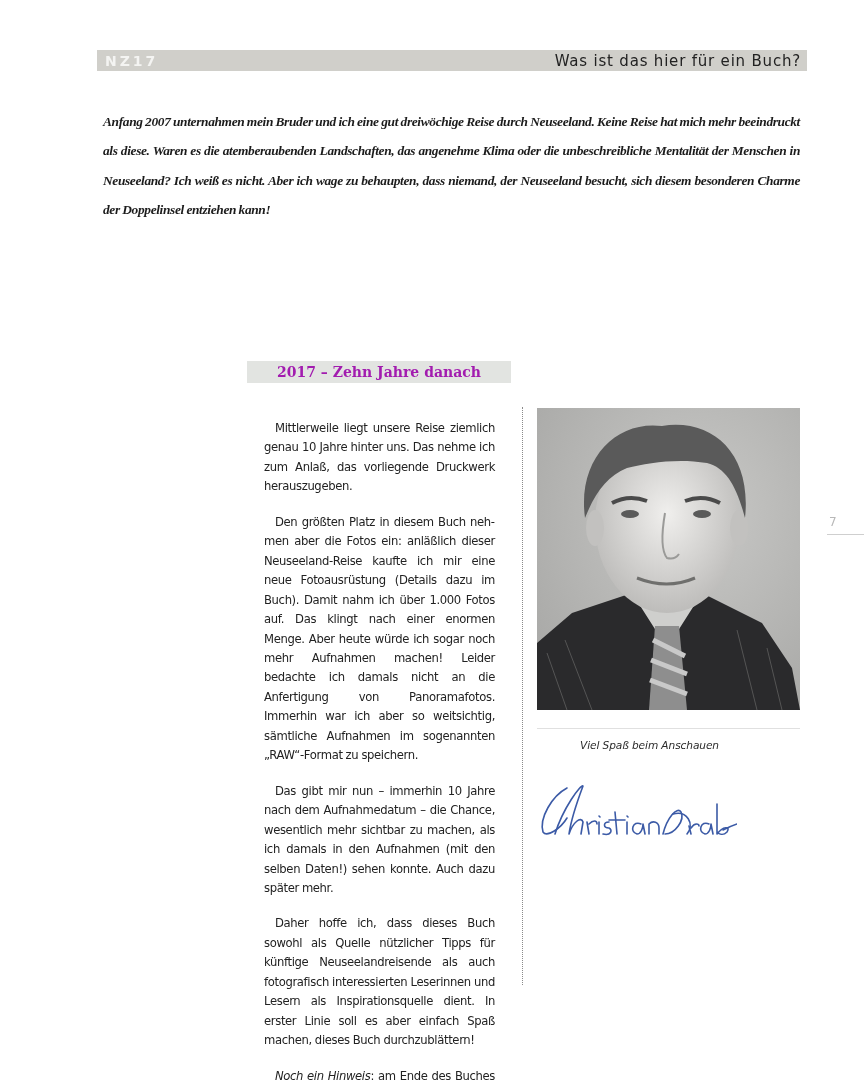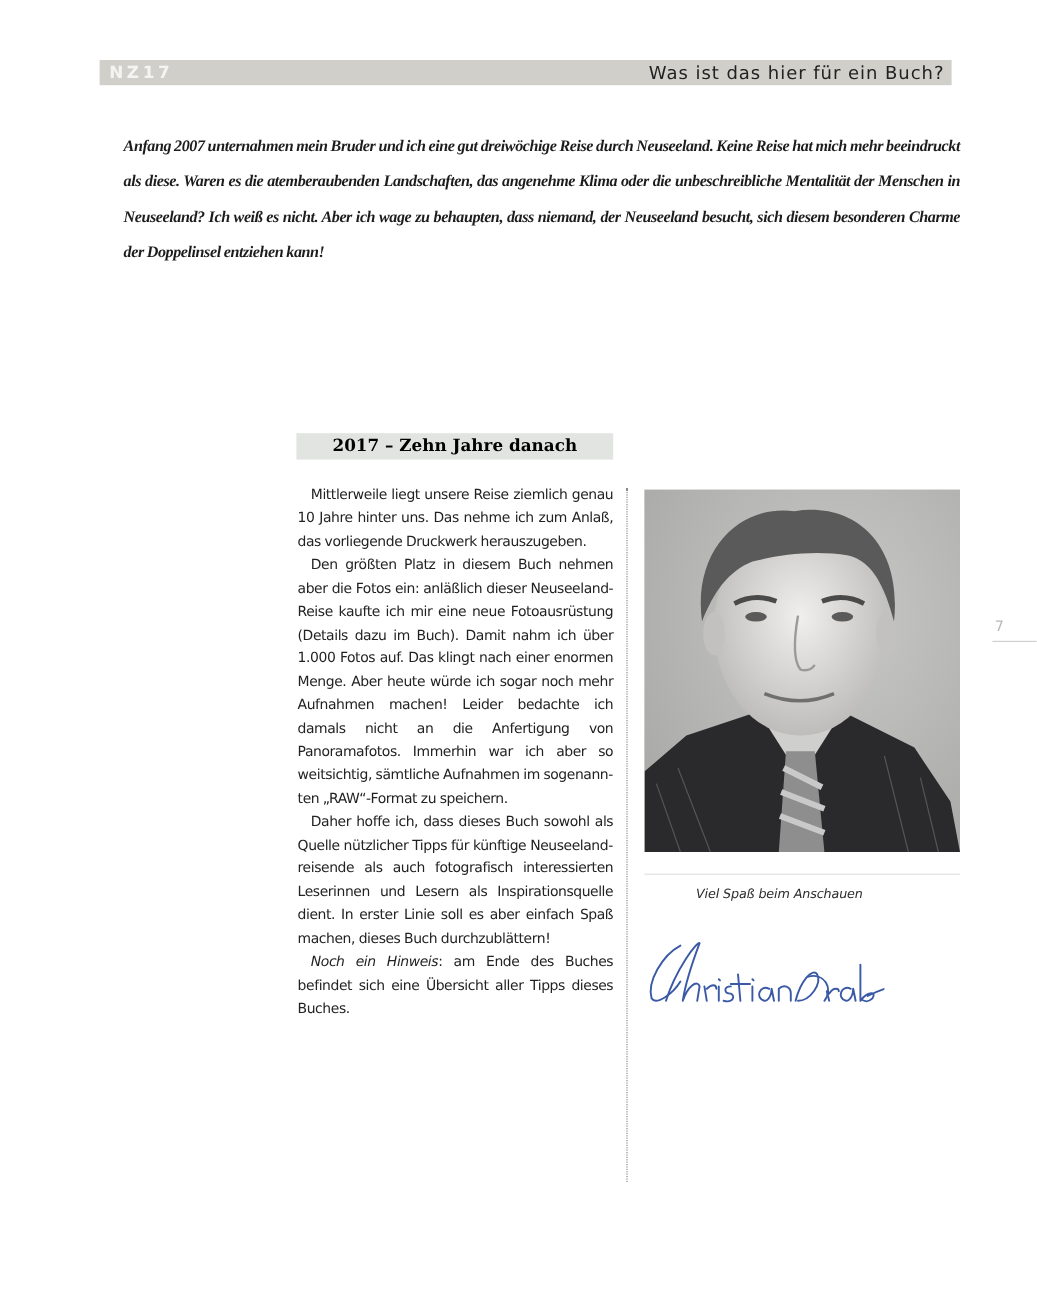--- a/index.html
+++ b/index.html
@@ -1,50 +1,50 @@
 <!DOCTYPE html>
 <html><head>
 <meta charset="utf-8">
 <style>
   html, body { margin: 0; padding: 0; }
   body {
     width: 864px; height: 1080px; background: #ffffff; position: relative; overflow: hidden;
     font-family: "Liberation Sans", sans-serif; color: #1a1a1a;
   }
   .header-bar {
-    position: absolute; left: 83px; top: 50px; width: 710px; height: 21px;
+    position: absolute; left: 97px; top: 50px; width: 710px; height: 21px;
     background: #d0cfca; display: flex; align-items: center; justify-content: space-between;
     box-sizing: border-box; padding: 0 6px 0 8px; gap: 20px;
   }
   .header-code {
     font-family: "DejaVu Sans", sans-serif; font-weight: bold; font-size: 14px;
     color: #f4f4f2; letter-spacing: 3px;
   }
   .header-title {
     font-family: "DejaVu Sans", sans-serif; font-size: 15px; color: #222; letter-spacing: 0.8px;
   }
   .intro {
     position: absolute; left: 103px; top: 107px; width: 697px;
     font-family: "DejaVu Sans", sans-serif; font-style: italic; font-weight: bold;
     font-size: 13.4px; line-height: 29.3px; color: #1c1c1c; text-align: justify;
     letter-spacing: -0.35px; word-spacing: -0.5px;
   }
   .intro p { margin: 0 0 9px 0; font-family: Liberation Serif, serif; }
   .section-heading {
     position: absolute; left: 247px; top: 361px; width: 264px; height: 22px;
     background: #e2e4e1; display: flex; align-items: center; justify-content: center;
-    font-family: "DejaVu Serif", serif; font-weight: bold; font-size: 14px; color: #000000;
+    font-family: "DejaVu Serif", serif; font-weight: bold; font-size: 14px; color: #a21caf;
   }
   .body-col {
     position: absolute; left: 248px; top: 403px; width: 263px;
     font-family: "DejaVu Sans", sans-serif; font-size: 11.6px; line-height: 19.45px;
     color: #222; text-align: justify; letter-spacing: -0.35px; word-spacing: -0.3px;
     hyphens: manual;
   }
-  .body-col p { margin: 0; text-indent: 11px; }
+  .body-col p { margin: 16px; text-indent: 11px; }
   .body-col em { font-style: italic; }
   .dotted-rule {
     position: absolute; left: 522px; top: 407px; height: 578px; width: 0;
     border-left: 1.5px dotted #8a8a8a;
   }
   .photo {
     position: absolute; left: 537px; top: 408px; width: 263px; height: 302px;
     overflow: hidden; background: #b7b7b5;
   }
   .photo svg { display: block; }
@@ -78,20 +78,21 @@
   <p>Anfang 2007 unternahmen mein Bruder und ich eine gut dreiwöchige Reise durch Neuseeland. Keine Reise hat mich mehr beeindruckt als diese. Waren es die atemberaubenden Landschaften, das angenehme Klima oder die unbeschreibliche Mentalität der Menschen in Neuseeland? Ich weiß es nicht. Aber ich wage zu behaupten, dass niemand, der Neuseeland besucht, sich diesem besonderen Charme der Doppelinsel entziehen kann!</p>
 </div>
 
 <div class="section-heading">
   <span>2017 – Zehn Jahre danach</span>
 </div>
 
 <div class="body-col">
   <p>Mittlerweile liegt unsere Reise ziemlich genau 10 Jahre hinter uns. Das nehme ich zum Anlaß, das vorliegende Druckwerk herauszugeben.</p>
   <p>Den größten Platz in diesem Buch neh­men aber die Fotos ein: anläßlich dieser Neuseeland-Reise kaufte ich mir eine neue Fotoausrüstung (Details dazu im Buch). Damit nahm ich über 1.000 Fotos auf. Das klingt nach einer enormen Menge. Aber heute würde ich sogar noch mehr Aufnahmen machen! Leider bedachte ich damals nicht an die Anfertigung von Panoramafotos. Immerhin war ich aber so weitsichtig, sämtliche Aufnahmen im sogenann­ten „RAW“-Format zu speichern.</p>
+  <p>Das gibt mir nun – immerhin 10 Jahre nach dem Aufnahmedatum – die Chance, wesentlich mehr sichtbar zu machen, als ich damals in den Aufnahmen (mit den selben Daten!) sehen konnte. Auch dazu später mehr.</p>
   <p>Daher hoffe ich, dass dieses Buch sowohl als Quelle nützlicher Tipps für künftige Neuseeland­reisende als auch fotografisch interessierten Leserinnen und Lesern als Inspirationsquelle dient. In erster Linie soll es aber einfach Spaß machen, dieses Buch durchzublättern!</p>
   <p><em>Noch ein Hinweis</em><span>: am Ende des Buches befindet sich eine Übersicht aller Tipps dieses Buches.</span></p>
 </div>
 
 <div class="dotted-rule"></div>
 
 <div class="photo" role="img" aria-label="Schwarz-weiß Portrait des Autors">
   <svg width="263" height="302" viewBox="0 0 263 302">
     <defs>
       <radialGradient id="bg" cx="0.6" cy="0.35" r="0.8">

